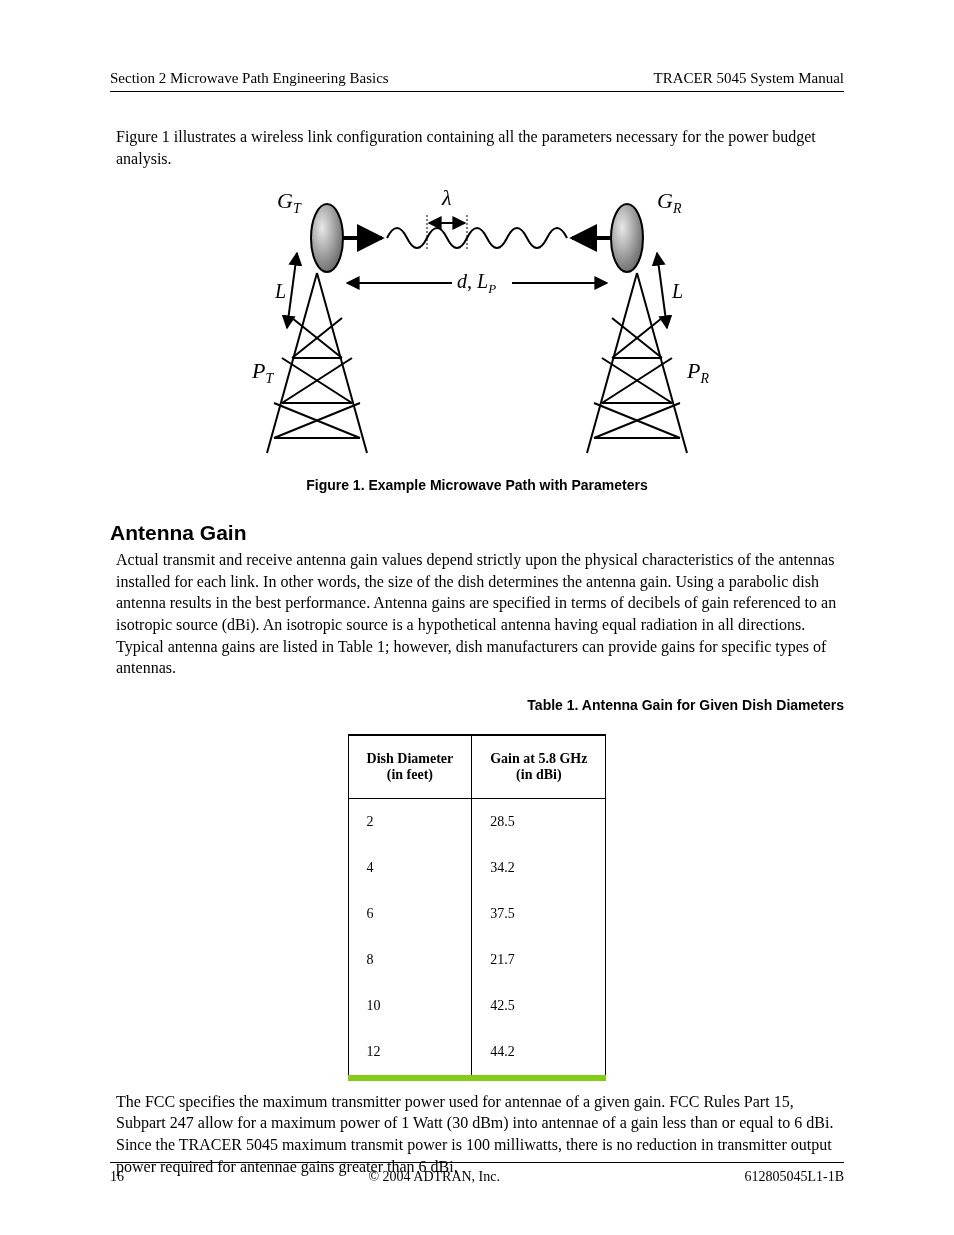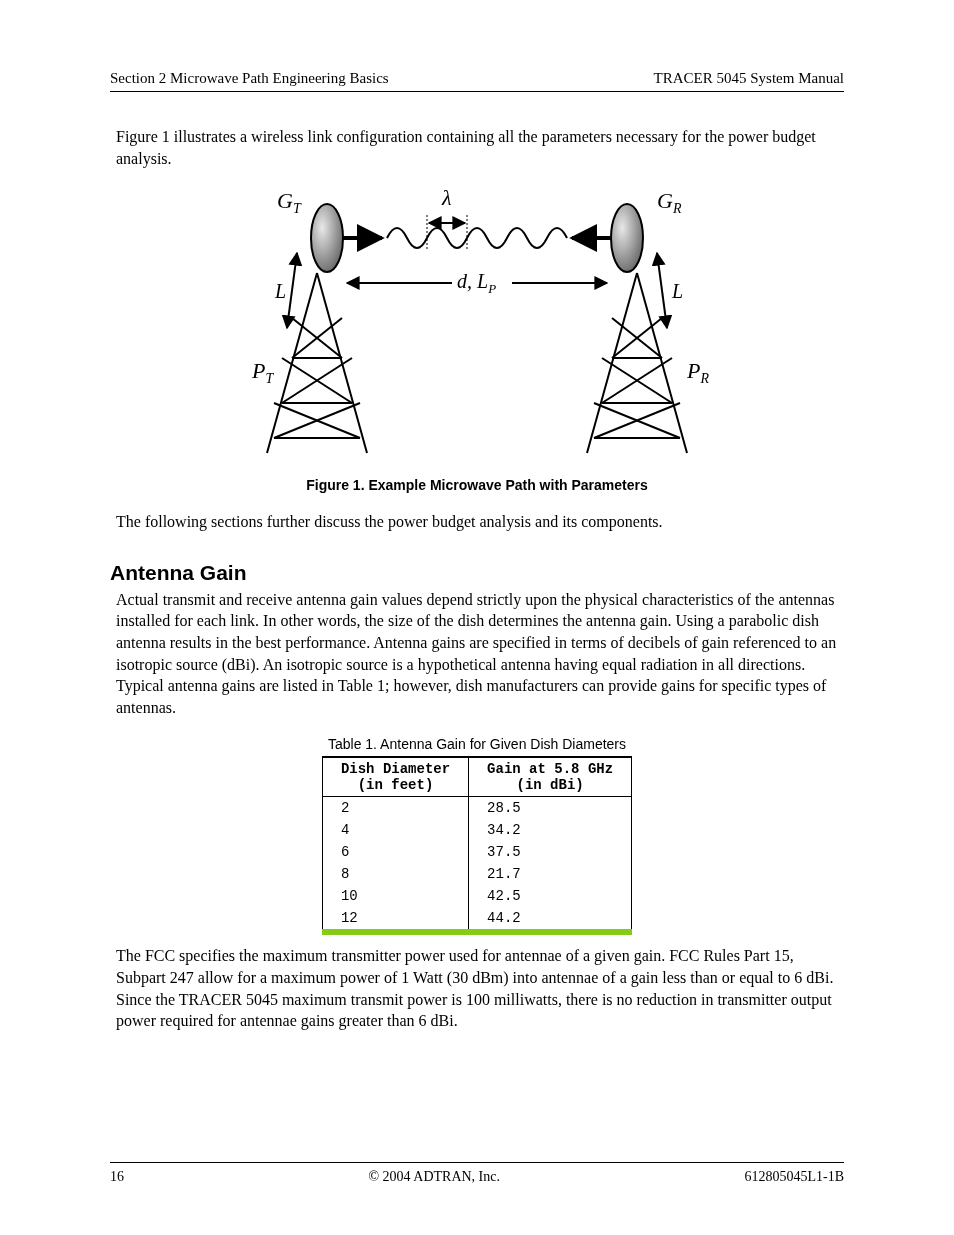--- a/index.html
+++ b/index.html
@@ -60,33 +60,33 @@
   .sub-it {
     font-style: italic;
   }
   .sub-sub {
     font-size: 0.75em;
     vertical-align: sub;
     font-style: italic;
   }
   .table-caption {
     font-family: Arial, Helvetica, sans-serif;
-    font-weight: normal;
-    font-size: 14px;
-    text-align: center;
-    margin: 18px 0 4px 0;
+    font-weight: bold;
+    font-size: 14px;
+    text-align: right;
+    margin: 18px 0 21px 0;
   }
   table.gain {
     border-collapse: collapse;
     margin: 0 auto 10px auto;
   }
   table.gain th, table.gain td {
-    font-family: Liberation Mono, monospace;
-    font-size: 14px;
-    padding: 3px 18px;
+    font-family: Liberation Serif, serif;
+    font-size: 14px;
+    padding: 15px 18px;
   }
   table.gain thead th {
     font-weight: bold;
     border-top: 2px solid #000;
     border-bottom: 1px solid #000;
     border-left: 1px solid #000;
     border-right: 1px solid #000;
   }
   table.gain tbody td {
     border-left: 1px solid #000;
@@ -173,21 +173,20 @@
       <text class="sym" x="475" y="115" font-size="20">L</text>
 
       <text class="sym" x="80" y="25" font-size="22"><tspan>G</tspan><tspan dy="5" font-size="14">T</tspan></text>
       <text class="sym" x="460" y="25" font-size="22"><tspan>G</tspan><tspan dy="5" font-size="14">R</tspan></text>
       <text class="sym" x="55" y="195" font-size="22"><tspan>P</tspan><tspan dy="5" font-size="14">T</tspan></text>
       <text class="sym" x="490" y="195" font-size="22"><tspan>P</tspan><tspan dy="5" font-size="14">R</tspan></text>
     </svg>
     <div class="figure-caption">Figure 1.  Example Microwave Path with Parameters</div>
   </div>
 
-  <p class="body">The following sections further discuss the power budget analysis and its components.</p>
 
   <h2 class="section">Antenna Gain</h2>
   <p class="body">Actual transmit and receive antenna gain values depend strictly upon the physical characteristics of the antennas installed for each link. In other words, the size of the dish determines the antenna gain. Using a parabolic dish antenna results in the best performance. Antenna gains are specified in terms of decibels of gain referenced to an isotropic source (dBi). An isotropic source is a hypothetical antenna having equal radiation in all directions. Typical antenna gains are listed in Table 1; however, dish manufacturers can provide gains for specific types of antennas.</p>
 
   <div class="table-caption">Table 1.   Antenna Gain for Given Dish Diameters</div>
   <table class="gain">
     <thead>
       <tr>
         <th>
           <span>Dish Diameter</span><br><span>(in feet)</span>

